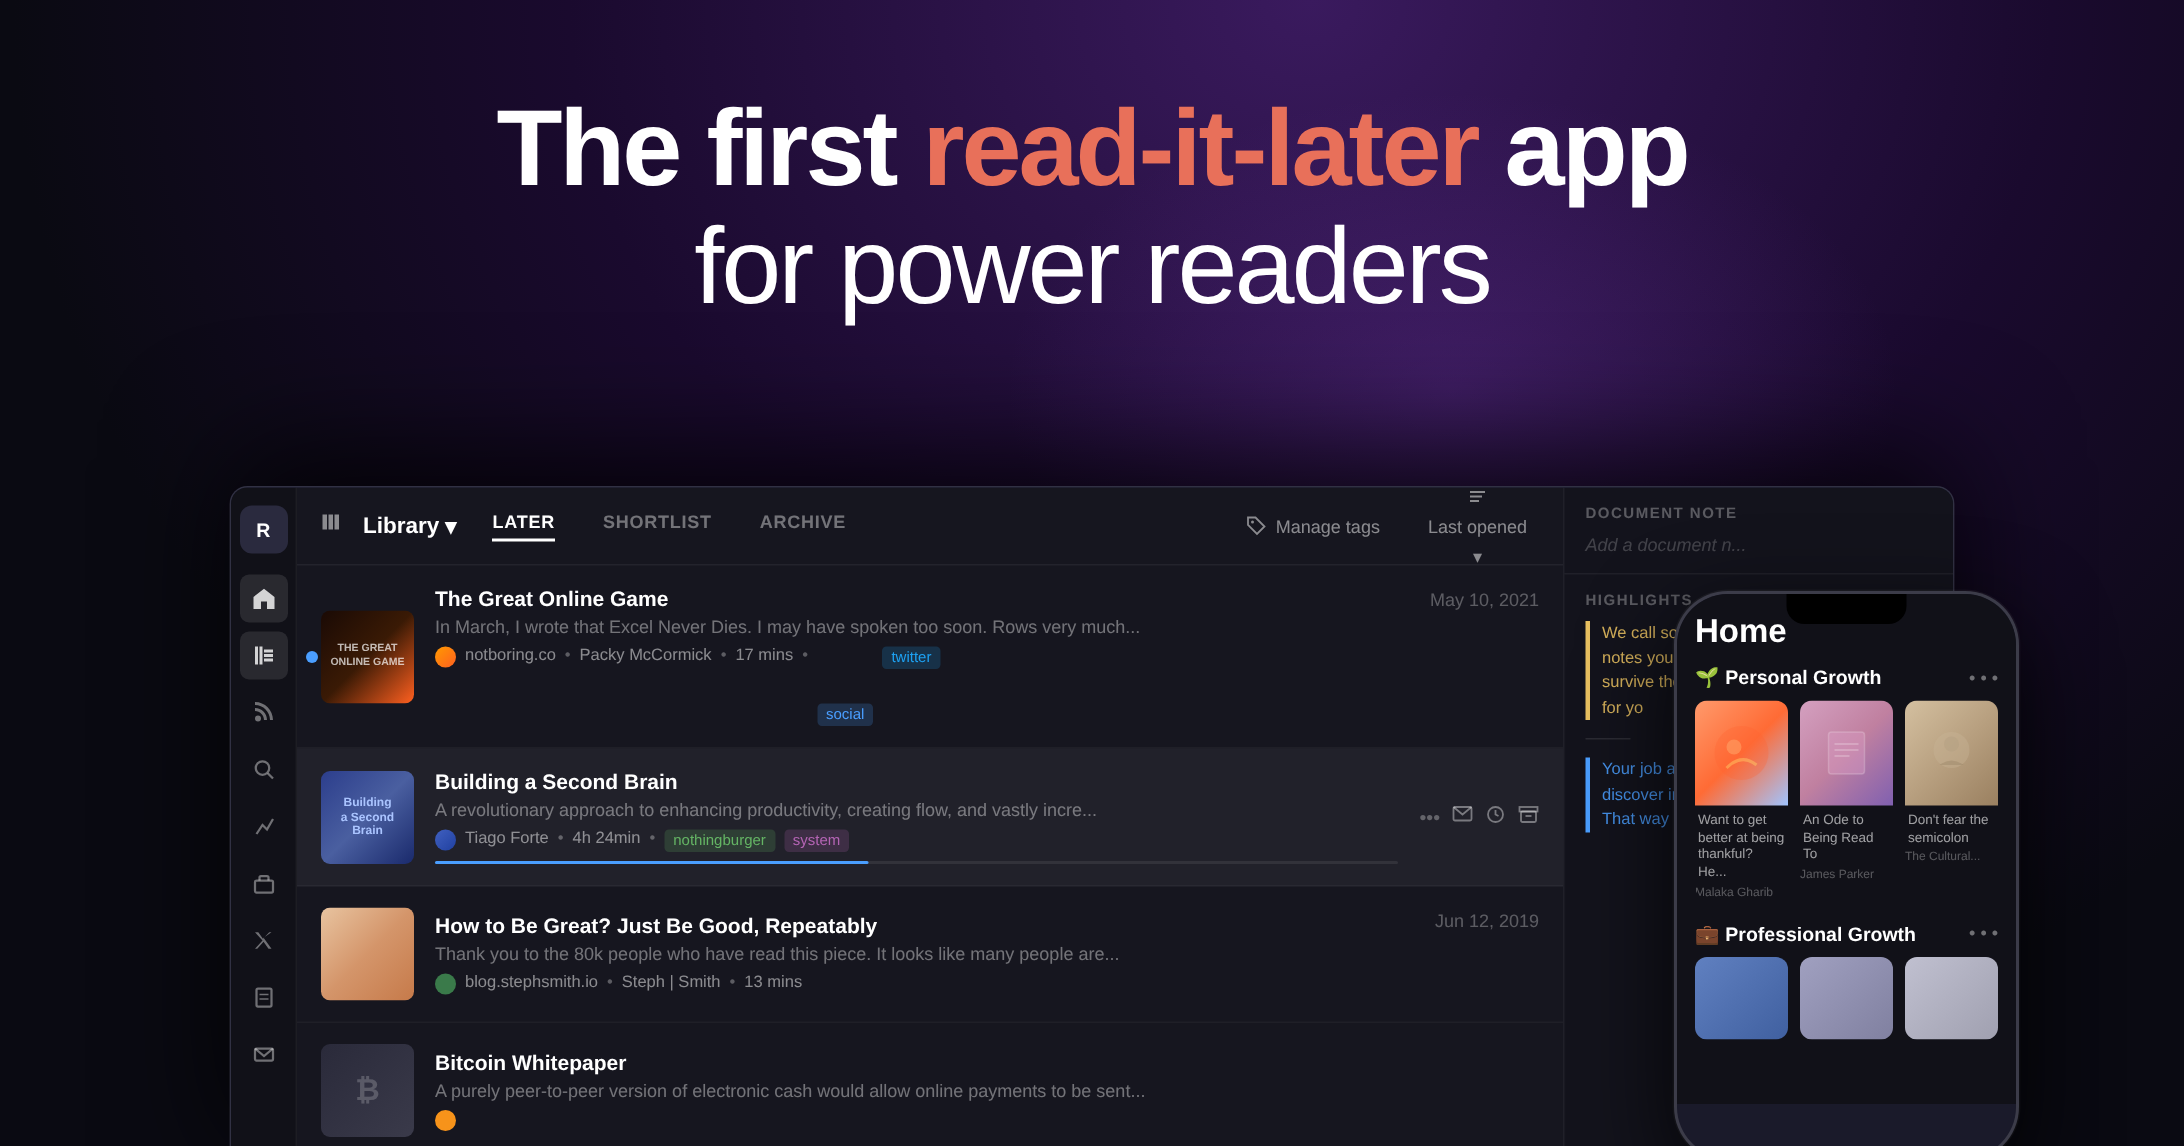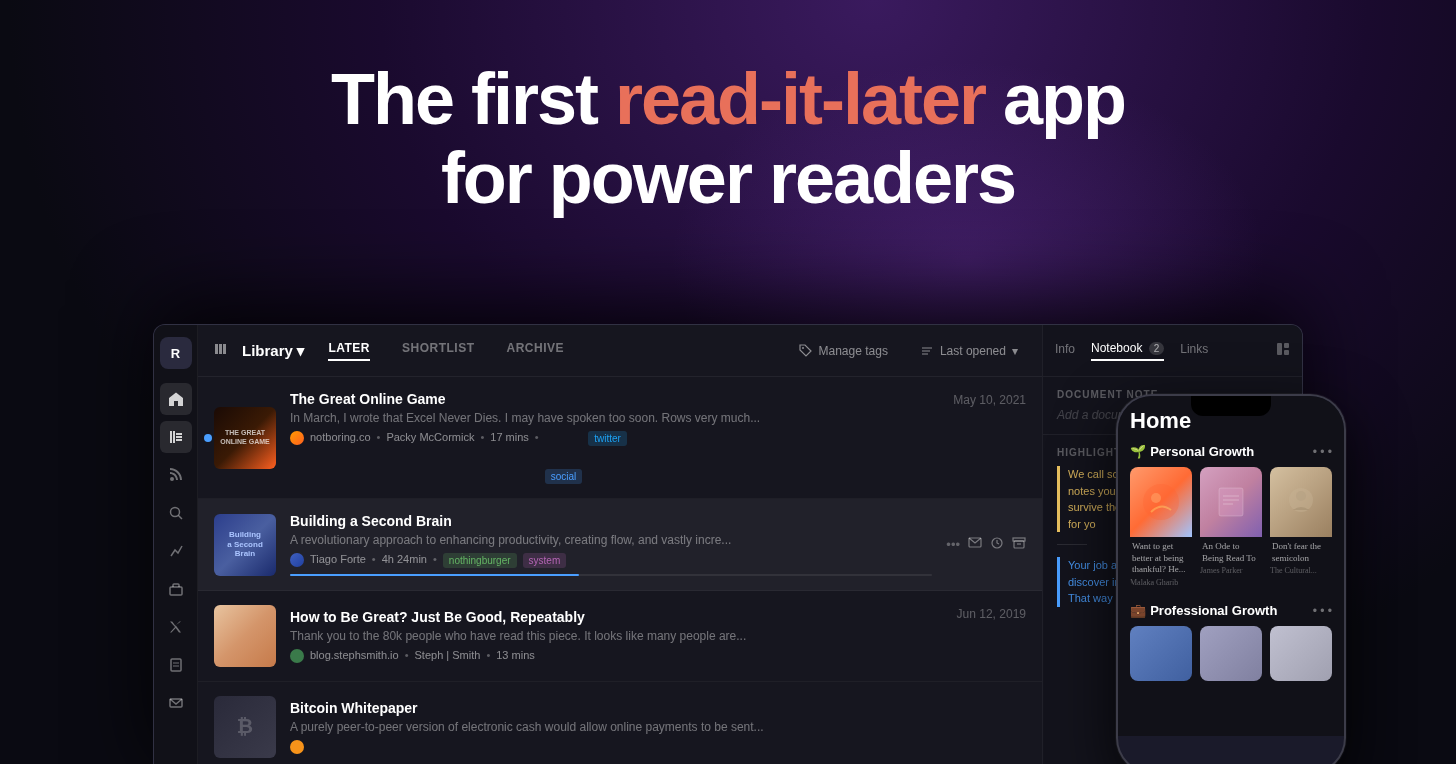--- a/index.html
+++ b/index.html
@@ -52,21 +52,21 @@
       line-height: 1.1;
       letter-spacing: -2px;
     }
 
     .hero-line1 .accent {
       color: #e8705a;
     }
 
     .hero-line2 {
       font-size: 72px;
-      font-weight: 700;
+      font-weight: 400;
       color: #ffffff;
       line-height: 1.1;
       letter-spacing: -2px;
     }
 
     
     .app-window-container {
       position: absolute;
       bottom: -20px;
       left: 50%;
@@ -199,20 +199,21 @@
 
     .sort-btn {
       display: flex;
       align-items: center;
       gap: 6px;
       color: rgba(255,255,255,0.5);
       font-size: 12px;
       cursor: pointer;
       padding: 4px 8px;
       border-radius: 4px;
+      flex-direction: column;
     }
 
     
     .article-list {
       flex: 1;
       overflow-y: auto;
     }
 
     .article-item {
       display: flex;
@@ -563,21 +564,20 @@
     }
 
     .phone-section-dots {
       color: rgba(255,255,255,0.4);
       font-size: 12px;
     }
 
     .phone-cards-row {
       display: flex;
       gap: 8px;
-      font-family: Liberation Serif, serif;
     }
 
     .phone-card {
       flex: 1;
       border-radius: 8px;
       overflow: hidden;
       position: relative;
     }
 
     .phone-card-img {
@@ -922,34 +922,20 @@
             <div class="article-meta">
               <span class="source-icon-bitcoin"></span>
             </div>
           </div>
         </div>
 
       </div>
     </div>
 
     <div class="right-panel">
-      <div class="right-panel-tabs">
-        <div class="rpanel-tab">Info</div>
-        <div class="rpanel-tab active">
-          Notebook <span class="rpanel-tab-count">2</span>
-        </div>
-        <div class="rpanel-tab">Links</div>
-        <div class="rpanel-icon-btn">
-          <svg width="14" height="14" viewBox="0 0 14 14" fill="rgba(255,255,255,0.3)">
-              <rect x="1" y="1" width="5" height="12" rx="1"></rect>
-              <rect x="8" y="1" width="5" height="5" rx="1"></rect>
-              <rect x="8" y="8" width="5" height="5" rx="1"></rect>
-            </svg>
-        </div>
-      </div>
 
       <div class="doc-note-section">
         <div class="section-label">DOCUMENT NOTE</div>
         <div class="doc-note-input">Add a document n...</div>
       </div>
 
       <div class="highlights-section">
         <div class="section-label">HIGHLIGHTS</div>
         <div class="highlight-block">
           <div class="highlight-text yellow">We call someone a nothingburger if the notes you're you discover in s... you can survive the jo future. That way enthusiasm for yo</div>

